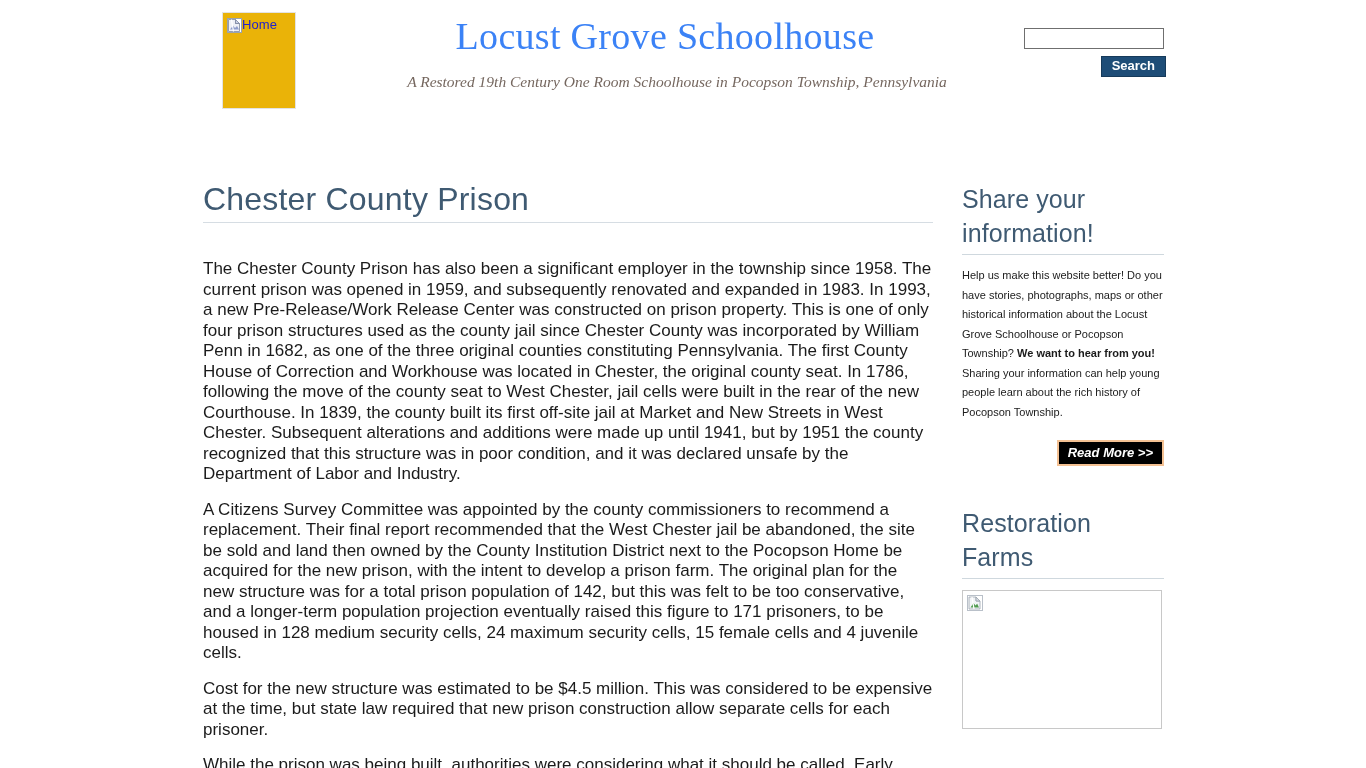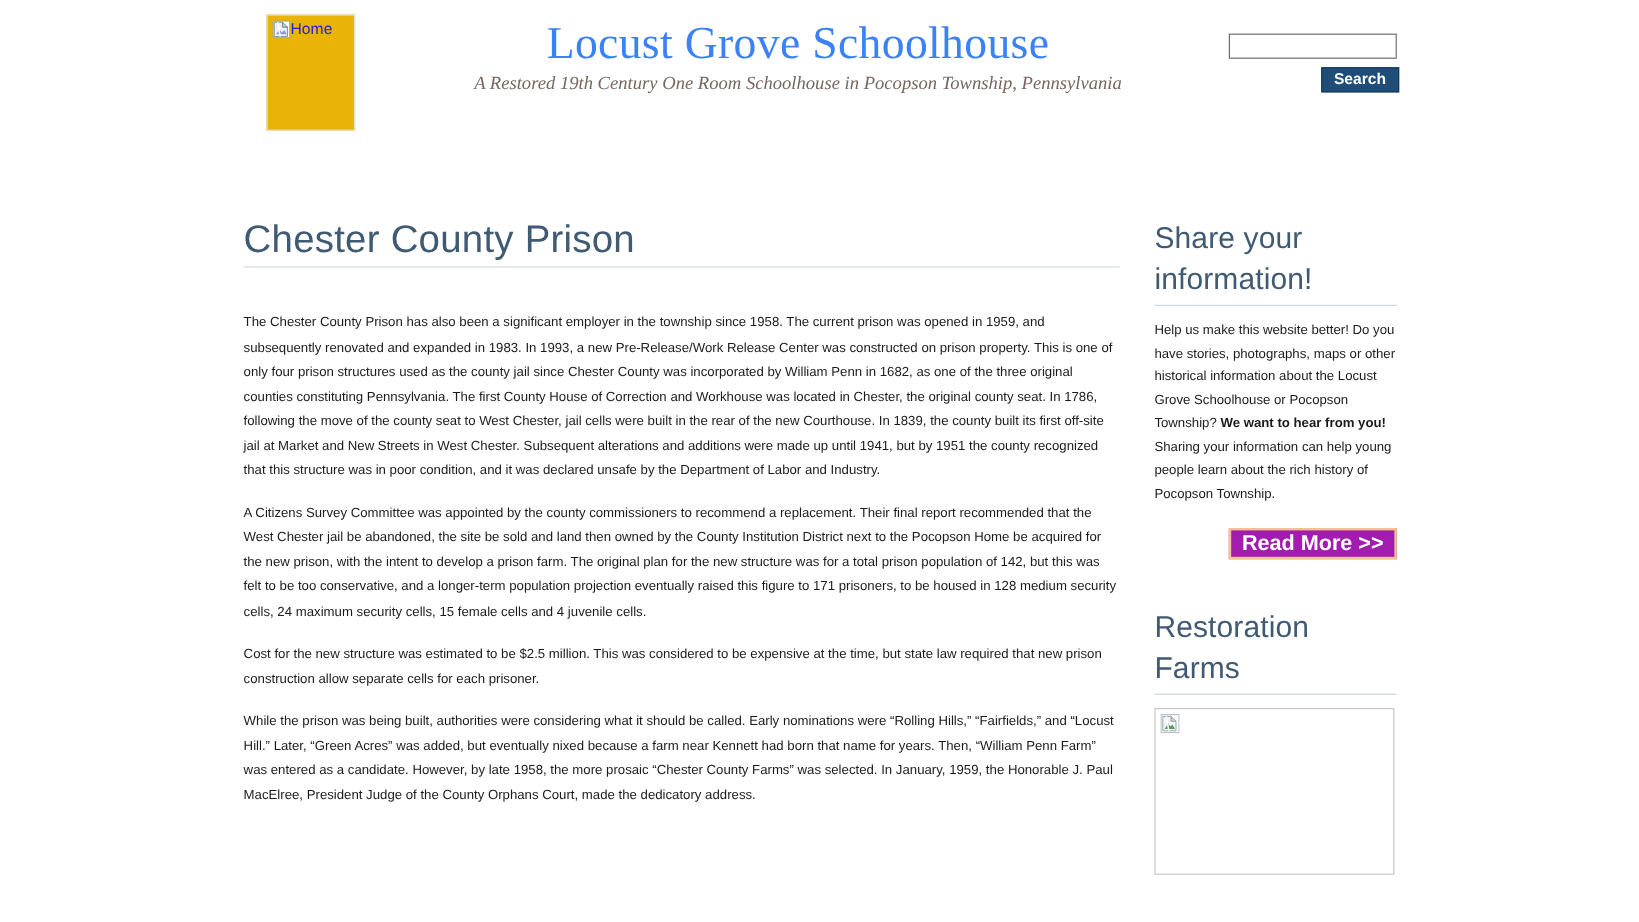--- a/index.html
+++ b/index.html
@@ -71,21 +71,21 @@
     position: absolute;
     left: 380px;
     top: 60px;
     width: 570px;
     text-align: center;
     font-family: "Liberation Serif", serif;
     font-style: italic;
     font-size: 15.5px;
     color: #75675f;
     line-height: 20px;
-    margin: 0;
+    margin: 12px;
   }
 
   #search-area {
     position: absolute;
     left: 1024px;
     top: 28px;
     width: 142px;
   }
   #search-input {
     width: 140px;
@@ -143,21 +143,21 @@
   .rule {
     height: 0;
     border: 0;
     border-top: 1px solid #d6dde3;
     margin: 0;
   }
   #content-rule { margin-bottom: 36px; }
 
   .body-para {
     font-family: "Liberation Sans", sans-serif;
-    font-size: 11px;
+    font-size: 17px;
     color: #1b1b1b;
     line-height: 20.5px;
     margin: 0 0 15px 0;
     text-align: left;
   }
 
   
   .side-heading {
     font-family: "Liberation Sans", sans-serif;
     font-size: 25px;
@@ -181,30 +181,31 @@
     margin: 0;
   }
   .side-text b { font-weight: 700; }
 
   #read-more-wrap {
     text-align: right;
     margin-top: 18px;
   }
   #read-more-button {
     display: inline-block;
-    background: #a21caf;
+    background: #000000;
     border: 2px solid #f4c193;
     color: #ffffff;
     font-family: "Liberation Sans", sans-serif;
-    font-size: 18px;
+    font-size: 13px;
     font-weight: 700;
     padding: 3px 9px 4px 9px;
     text-decoration: none;
     line-height: 15px;
     cursor: pointer;
+    font-style: italic;
   }
 
   #restoration-section { margin-top: 40px; }
   #restoration-image-box {
     width: 200px;
     height: 139px;
     border: 1px solid #c8c8c8;
     background: #ffffff;
     position: relative;
     margin-top: 2px;
@@ -246,21 +247,21 @@
 </div>
 
 <div id="page-body">
 
   <div id="content-col">
     <h2 id="page-title">Chester County Prison</h2>
     <hr class="rule" id="content-rule">
 
     <p class="body-para">The Chester County Prison has also been a significant employer in the township since 1958. The current prison was opened in 1959, and subsequently renovated and expanded in 1983.  In 1993, a new Pre-Release/Work Release Center was constructed on prison property.  This is one of only four prison structures used as the county jail since Chester County was incorporated by William Penn in 1682, as one of the three original counties constituting Pennsylvania. The first County House of Correction and Workhouse was located in Chester, the original county seat.  In 1786, following the move of the county seat to West Chester, jail cells were built in the rear of the new Courthouse.  In 1839, the county built its first off-site jail at Market and New Streets in West Chester. Subsequent alterations and additions were made  up until 1941, but by 1951 the county recognized that this structure was in poor condition, and it was declared unsafe by the Department of Labor and Industry.</p>
     <p class="body-para"> A Citizens Survey Committee was appointed by the county commissioners to recommend a replacement.  Their final report recommended that the West Chester jail be abandoned, the site be sold and land then owned by the County Institution District next to the Pocopson Home be acquired for the new prison, with the intent to develop a prison farm. The original plan for the new structure was for a total prison population of 142, but this was felt to be too conservative, and a longer-term population projection eventually raised this figure to 171 prisoners, to be housed in 128 medium security cells, 24 maximum security cells, 15 female cells and 4 juvenile cells.</p>
-    <p class="body-para"> Cost for the new structure was estimated to be $2.5 million.  This was considered to be expensive at the time, but state law required that new prison construction allow separate cells for each prisoner.</p>
+    <p class="body-para"> Cost for the new structure was estimated to be $4.5 million.  This was considered to be expensive at the time, but state law required that new prison construction allow separate cells for each prisoner.</p>
     <p class="body-para">While the prison was being built, authorities were considering what it should be called.  Early nominations were “Rolling Hills,” “Fairfields,” and “Locust Hill.”  Later, “Green Acres” was added, but eventually nixed because a farm near Kennett had born that name for years.  Then, “William Penn Farm” was entered as a candidate.  However, by late 1958, the more prosaic “Chester County Farms” was selected.  In January, 1959, the Honorable J. Paul MacElree, President Judge of the County Orphans Court,  made the dedicatory address.</p>
 
   </div>
 
   <div id="sidebar-col">
 
     <div>
       <h3 class="side-heading">Share your information!</h3>
       <hr class="side-rule">
       <p class="side-text"><span>Help us make this website better!  Do you have stories, photographs, maps or other historical information about the Locust Grove Schoolhouse or Pocopson Township? </span><b>We want to hear from you!</b><span>  Sharing your information can help young people learn about the rich history of Pocopson Township.</span></p>

